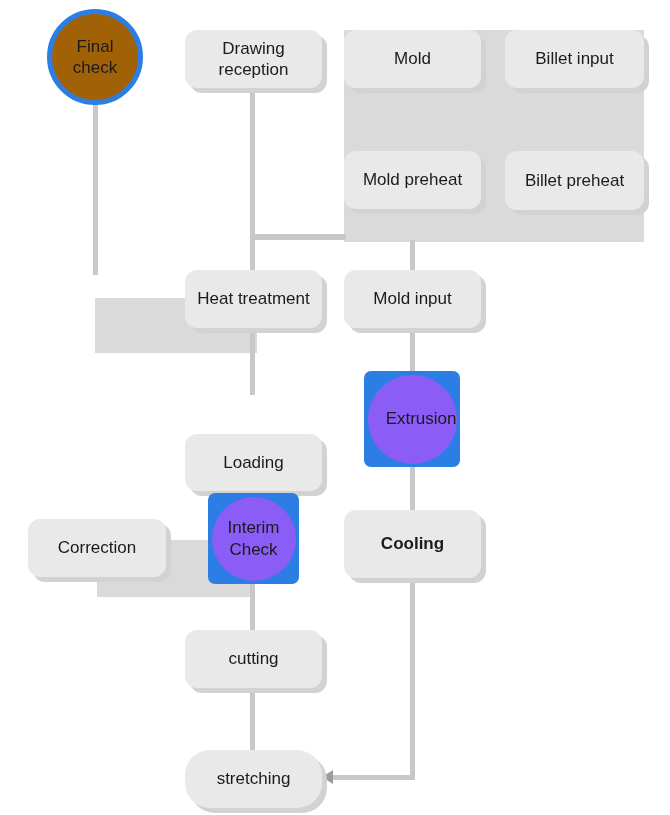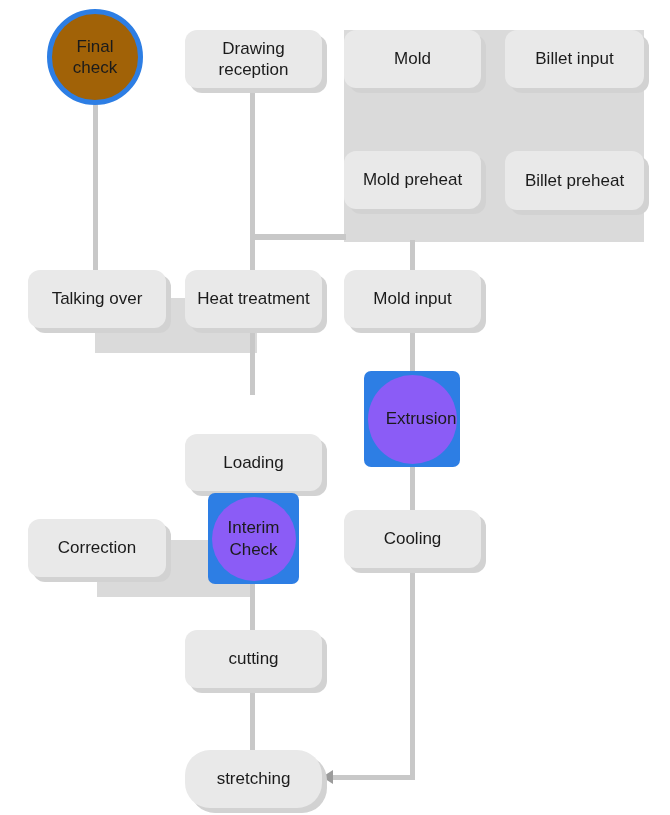--- a/index.html
+++ b/index.html
@@ -82,36 +82,33 @@
     </div>
   <div class="box" style="left:505px; top:30px;  width:139px; height:58px;">
       <span>Billet input</span>
     </div>
   <div class="box" style="left:344px; top:151px; width:137px; height:58px;">
       <span>Mold preheat</span>
     </div>
   <div class="box" style="left:505px; top:151px; width:139px; height:59px;">
       <span>Billet preheat</span>
     </div>
-  <div class="box" style="left:28px;  top:270px; width:138px; height:58px;">
-      <span>Talking over</span>
-    </div>
   <div class="box" style="left:185px; top:270px; width:137px; height:58px;">
       <span>Heat treatment</span>
     </div>
   <div class="box" style="left:344px; top:270px; width:137px; height:58px;">
       <span>Mold input</span>
     </div>
   <div class="box" style="left:185px; top:390px; width:137px; height:57px;margin-top:44px;">
       <span>Loading</span>
     </div>
   <div class="box" style="left:28px;  top:519px; width:138px; height:58px;">
       <span>Correction</span>
     </div>
-  <div class="box" style="left:344px; top:510px; width:137px; height:58px;">
+  <div class="box" style="left:344px; top:510px; width:137px; height:68px;font-weight:bold;">
       <span>Cooling</span>
     </div>
   <div class="box" style="left:185px; top:630px; width:137px; height:58px;">
       <span>cutting</span>
     </div>
   <div class="box" style="left:185px; top:750px; width:137px; height:58px;border-radius:25px;">
       <span>stretching</span>
     </div>
 
   <div class="circle-ring" style="left:47px; top:9px; width:96px; height:96px;">

